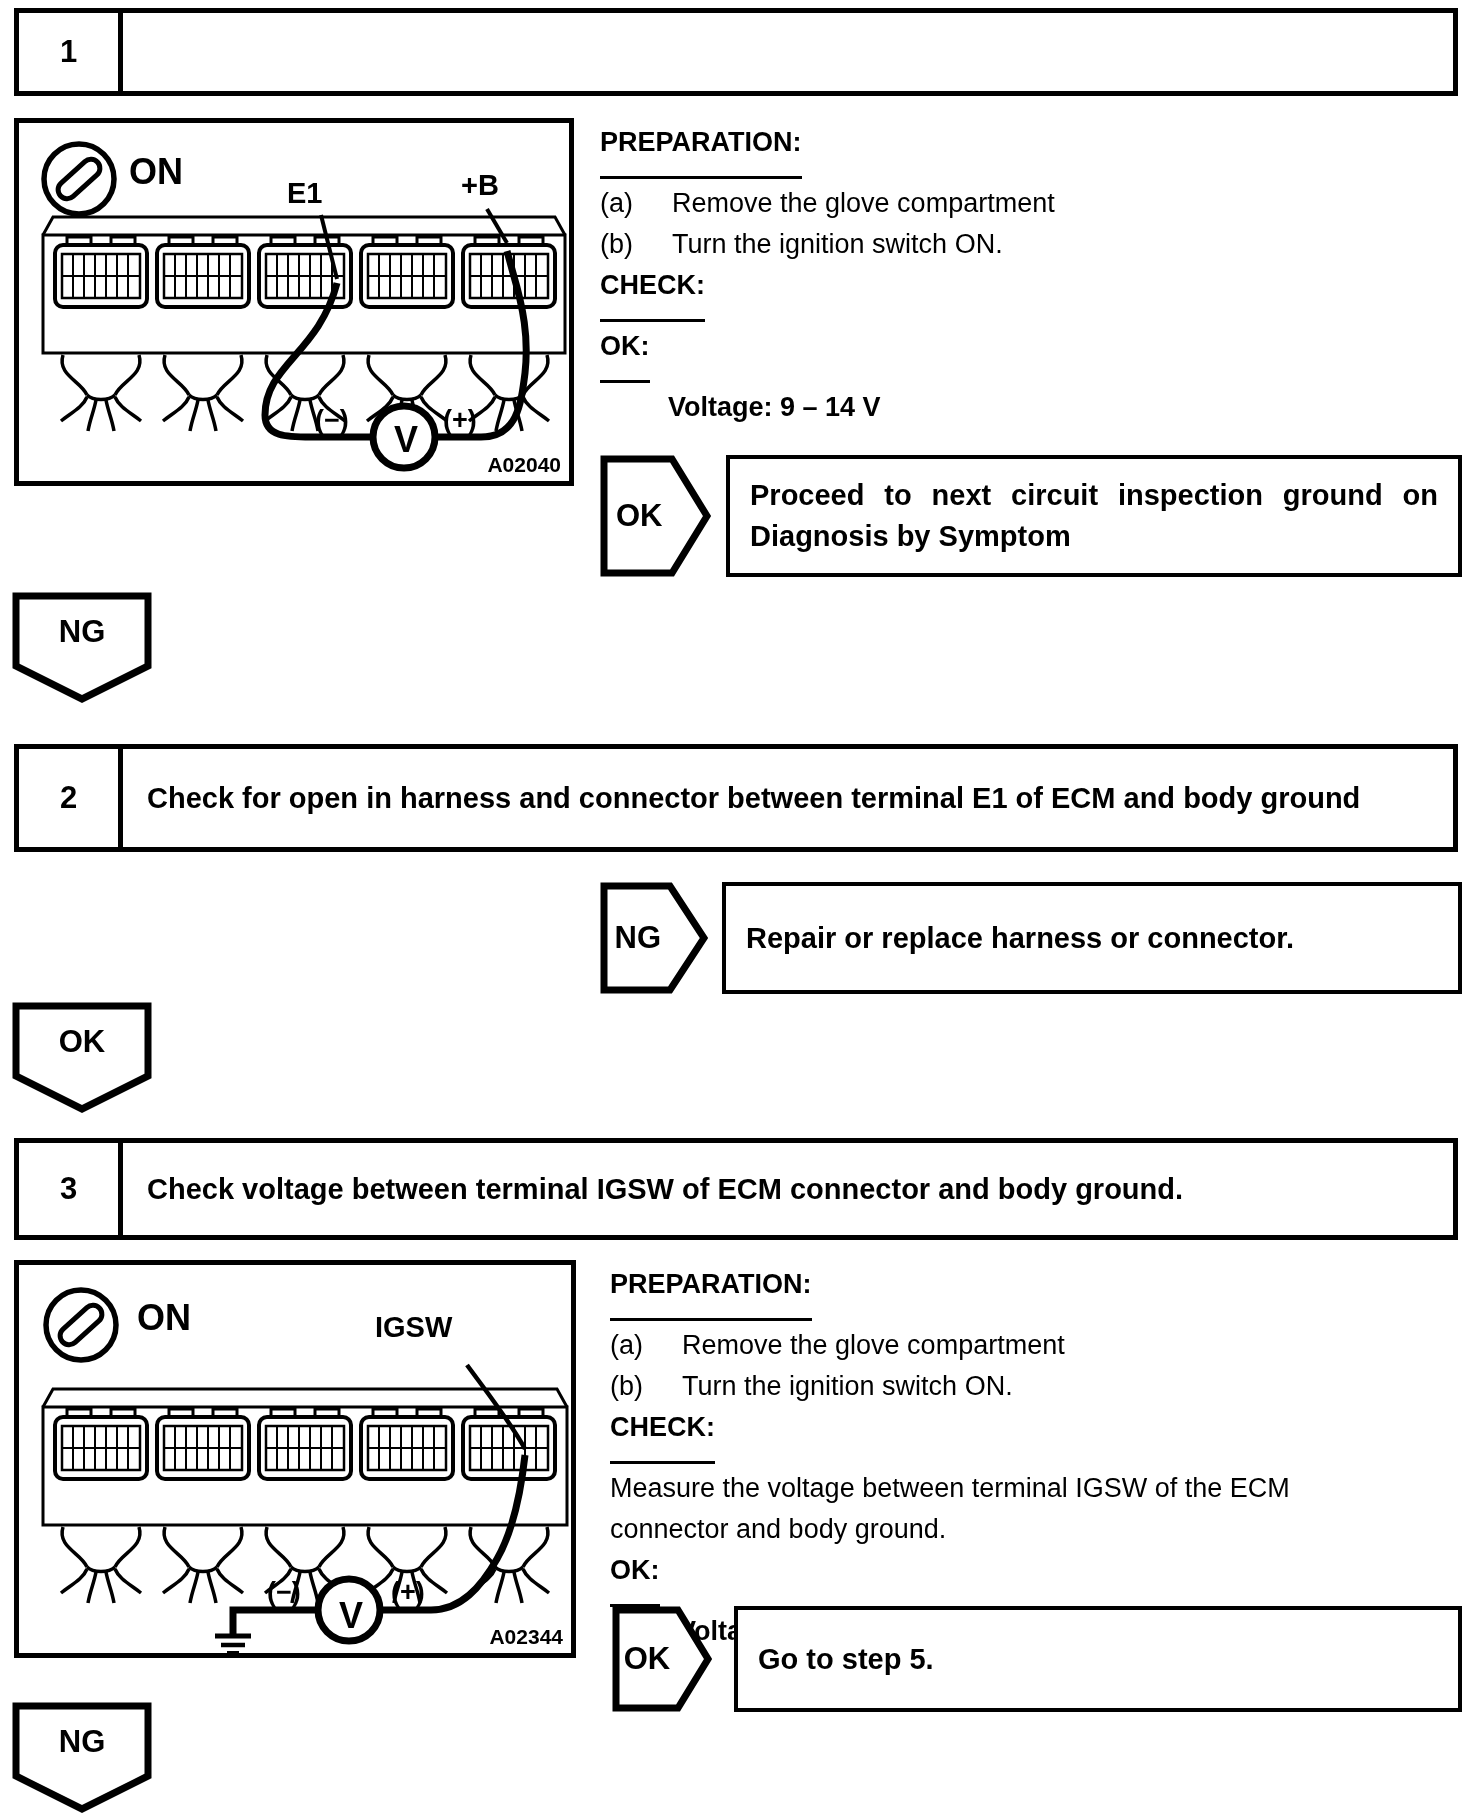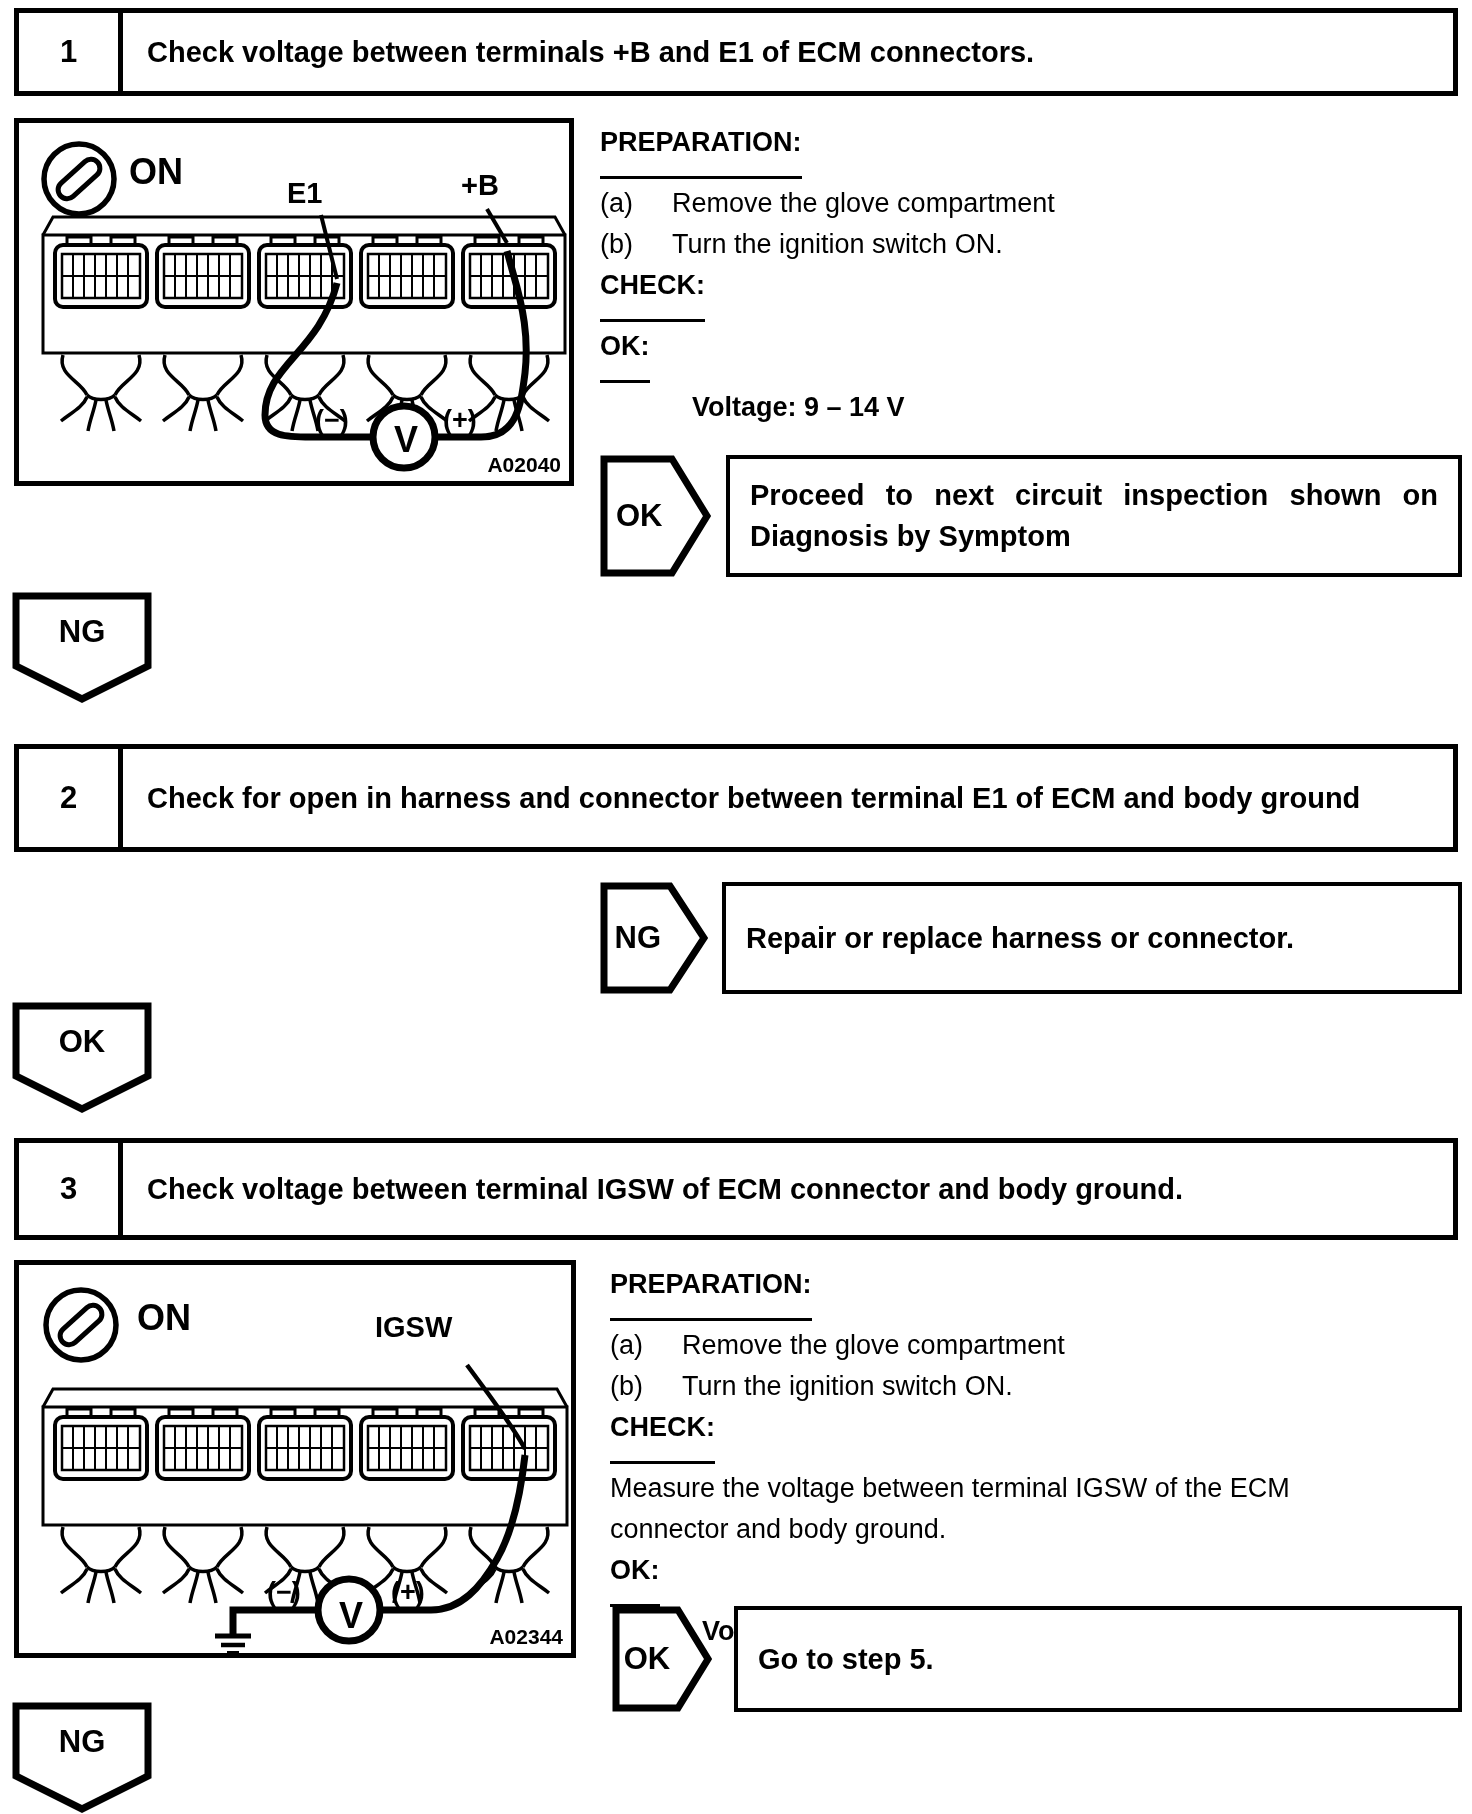--- a/index.html
+++ b/index.html
@@ -22,41 +22,38 @@
   .ov-term{font-size:29px}
   .ov-pol{font-size:27px}
   .ov-v{font-size:36px}
   .ov-code{font-size:21px;right:8px;bottom:4px}
   
   .col{font-size:27px;line-height:41px}
   .h-ul{font-weight:bold;display:inline-block;border-bottom:3px solid #000;
         padding-bottom:17px;line-height:34px;margin:3px 0 4px 0}
   .prep-item{display:flex}
   .prep-id{width:72px;flex:none}
-  .spec{font-weight:bold;margin-left:92px}
+  .spec{font-weight:bold;margin-left:68px}
   
   .resbox{border:4px solid #000;background:#fff;display:flex;align-items:center;
           font-weight:bold;font-size:29px;line-height:41px;padding:8px 20px}
   .resbox .bw{width:100%;text-align:justify}
   .pent{position:absolute}
   .pent svg{display:block;width:100%;height:100%}
   .pent .pl{position:absolute;left:0;top:0;width:70%;height:100%;display:flex;
             align-items:center;justify-content:center;font-weight:bold;font-size:31px}
   .downpent .pl2{position:absolute;left:0;top:8px;width:100%;height:64px;display:flex;
             align-items:center;justify-content:center;font-weight:bold;font-size:31px}
   .lineart{fill:none;stroke:#000}
 </style>
 </head>
 <body>
 
 <div class="abs step-header" style="left:14px;top:8px;width:1444px;height:88px">
   <div class="step-num">1</div>
-  <div class="step-title">
-    <span class="tw">Check voltage between terminals +B and E1 of ECM connectors.</span>
-  </div>
 </div>
 
 <div class="figure" style="left:14px;top:118px;width:560px;height:368px">
   <svg viewBox="0 0 550 358">
     <defs>
       <g id="f1blk">
         <rect x="12" y="-8" width="24" height="12" fill="#fff" stroke="#000" stroke-width="3"></rect>
         <rect x="56" y="-8" width="24" height="12" fill="#fff" stroke="#000" stroke-width="3"></rect>
         <rect width="92" height="62" rx="8" fill="#fff" stroke="#000" stroke-width="4"></rect>
         <rect x="7" y="9" width="78" height="44" fill="none" stroke="#000" stroke-width="2.5"></rect>
@@ -130,21 +127,21 @@
   <div class="spec">Voltage: 9 – 14 V</div>
 </div>
 
 <div class="pent" style="left:600px;top:455px;width:112px;height:122px">
   <svg viewBox="0 0 112 122">
       <polygon points="4,4 72,4 107,61 72,118 4,118" fill="#fff" stroke="#000" stroke-width="7"></polygon>
     </svg>
   <div class="pl">OK</div>
 </div>
 <div class="abs resbox" style="left:726px;top:455px;width:736px;height:122px">
-  <div class="bw">Proceed to next circuit inspection shown on Diagnosis by Symptom</div>
+  <div class="bw">Proceed to next circuit inspection ground on Diagnosis by Symptom</div>
 </div>
 
 <div class="pent downpent" style="left:12px;top:592px;width:140px;height:112px">
   <svg viewBox="0 0 140 112">
       <polygon points="4,4 136,4 136,74 70,107 4,74" fill="#fff" stroke="#000" stroke-width="7"></polygon>
     </svg>
   <div class="pl2">NG</div>
 </div>
 
 <div class="abs step-header" style="left:14px;top:744px;width:1444px;height:108px">

